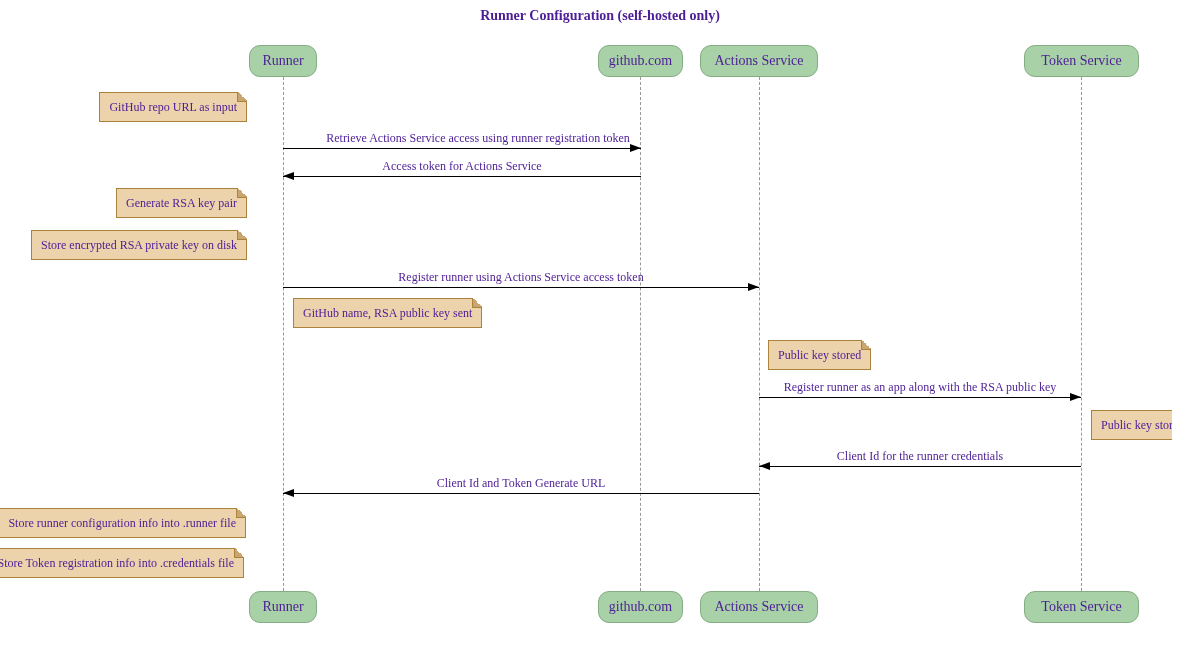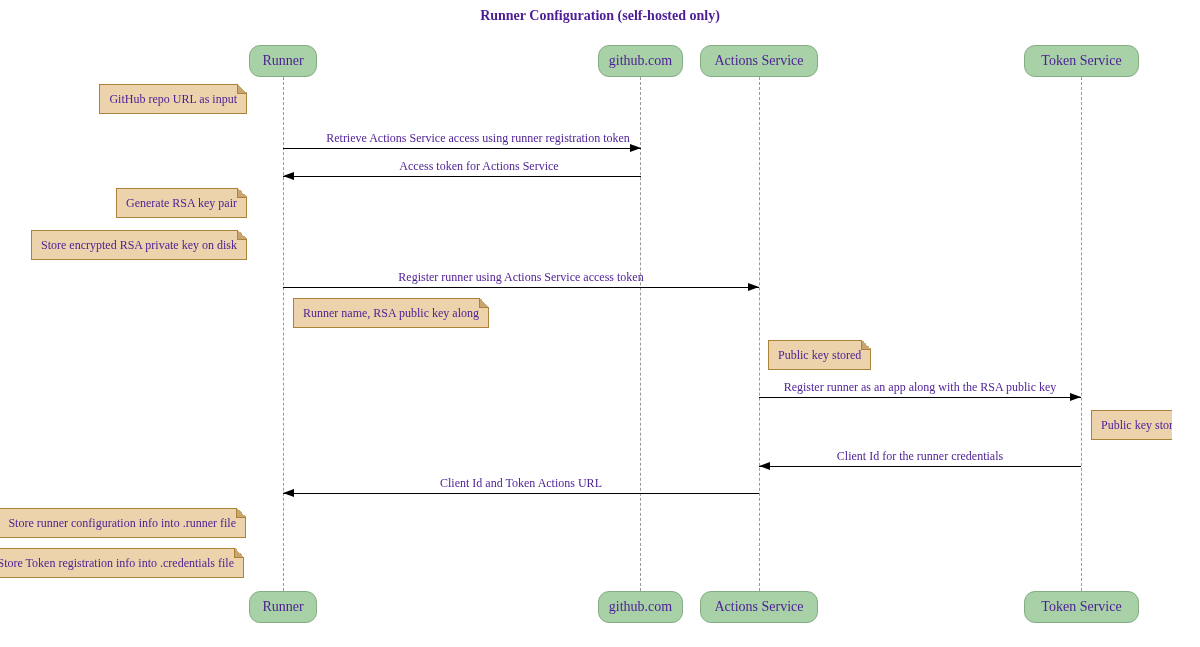--- a/index.html
+++ b/index.html
@@ -77,71 +77,71 @@
   <div class="participant" style="left:598px;top:591px;width:85px;">
     <span>github.com</span>
   </div>
   <div class="participant" style="left:700px;top:591px;width:118px;">
     <span>Actions Service</span>
   </div>
   <div class="participant" style="left:1024px;top:591px;width:115px;">
     <span>Token Service</span>
   </div>
 
-  <div class="note" style="right:925px;top:84px;">
+  <div class="note" style="right:925px;top:92px;">
     <div class="fold"></div>
     <span>GitHub repo URL as input</span>
   </div>
 
   <div class="msg-label" style="left:462px;top:131px;margin-left:16px;">Retrieve Actions Service access using runner registration token</div>
   <div class="msg-line" style="left:283px;top:148px;width:358px;"></div>
   <div class="arrow-r" style="left:630px;top:144px;"></div>
 
-  <div class="msg-label" style="left:462px;top:159px;margin-left:17px;">Access token for Actions Service</div>
+  <div class="msg-label" style="left:462px;top:159px;">Access token for Actions Service</div>
   <div class="msg-line" style="left:283px;top:176px;width:358px;"></div>
   <div class="arrow-l" style="left:283px;top:172px;"></div>
 
   <div class="note" style="right:925px;top:188px;">
     <div class="fold"></div>
     <span>Generate RSA key pair</span>
   </div>
 
   <div class="note" style="right:925px;top:230px;margin-left:35px;">
     <div class="fold"></div>
     <span>Store encrypted RSA private key on disk</span>
   </div>
 
   <div class="msg-label" style="left:521px;top:270px;">Register runner using Actions Service access token</div>
   <div class="msg-line" style="left:283px;top:287px;width:476px;"></div>
   <div class="arrow-r" style="left:748px;top:283px;"></div>
 
   <div class="note" style="left:293px;top:298px;">
     <div class="fold"></div>
-    <span>Runner name, RSA public key along</span>
+    <span>GitHub name, RSA public key sent</span>
   </div>
 
   <div class="note" style="left:768px;top:340px;">
     <div class="fold"></div>
     <span>Public key stored</span>
   </div>
 
   <div class="msg-label" style="left:920px;top:380px;text-align:right;">Register runner as an app along with the RSA public key</div>
   <div class="msg-line" style="left:759px;top:397px;width:322px;"></div>
   <div class="arrow-r" style="left:1070px;top:393px;"></div>
 
   <div class="note" style="left:1091px;top:410px;">
     <div class="fold"></div>
     <span>Public key stored</span>
   </div>
 
   <div class="msg-label" style="left:920px;top:449px;">Client Id for the runner credentials</div>
   <div class="msg-line" style="left:759px;top:466px;width:322px;"></div>
   <div class="arrow-l" style="left:759px;top:462px;"></div>
 
-  <div class="msg-label" style="left:521px;top:476px;">Client Id and Token Actions URL</div>
+  <div class="msg-label" style="left:521px;top:476px;">Client Id and Token Generate URL</div>
   <div class="msg-line" style="left:283px;top:493px;width:476px;"></div>
   <div class="arrow-l" style="left:283px;top:489px;"></div>
 
   <div class="note" style="right:926px;top:508px;">
     <div class="fold"></div>
     <span>Store runner configuration info into .runner file</span>
   </div>
 
   <div class="note" style="right:928px;top:548px;">
     <div class="fold"></div>

